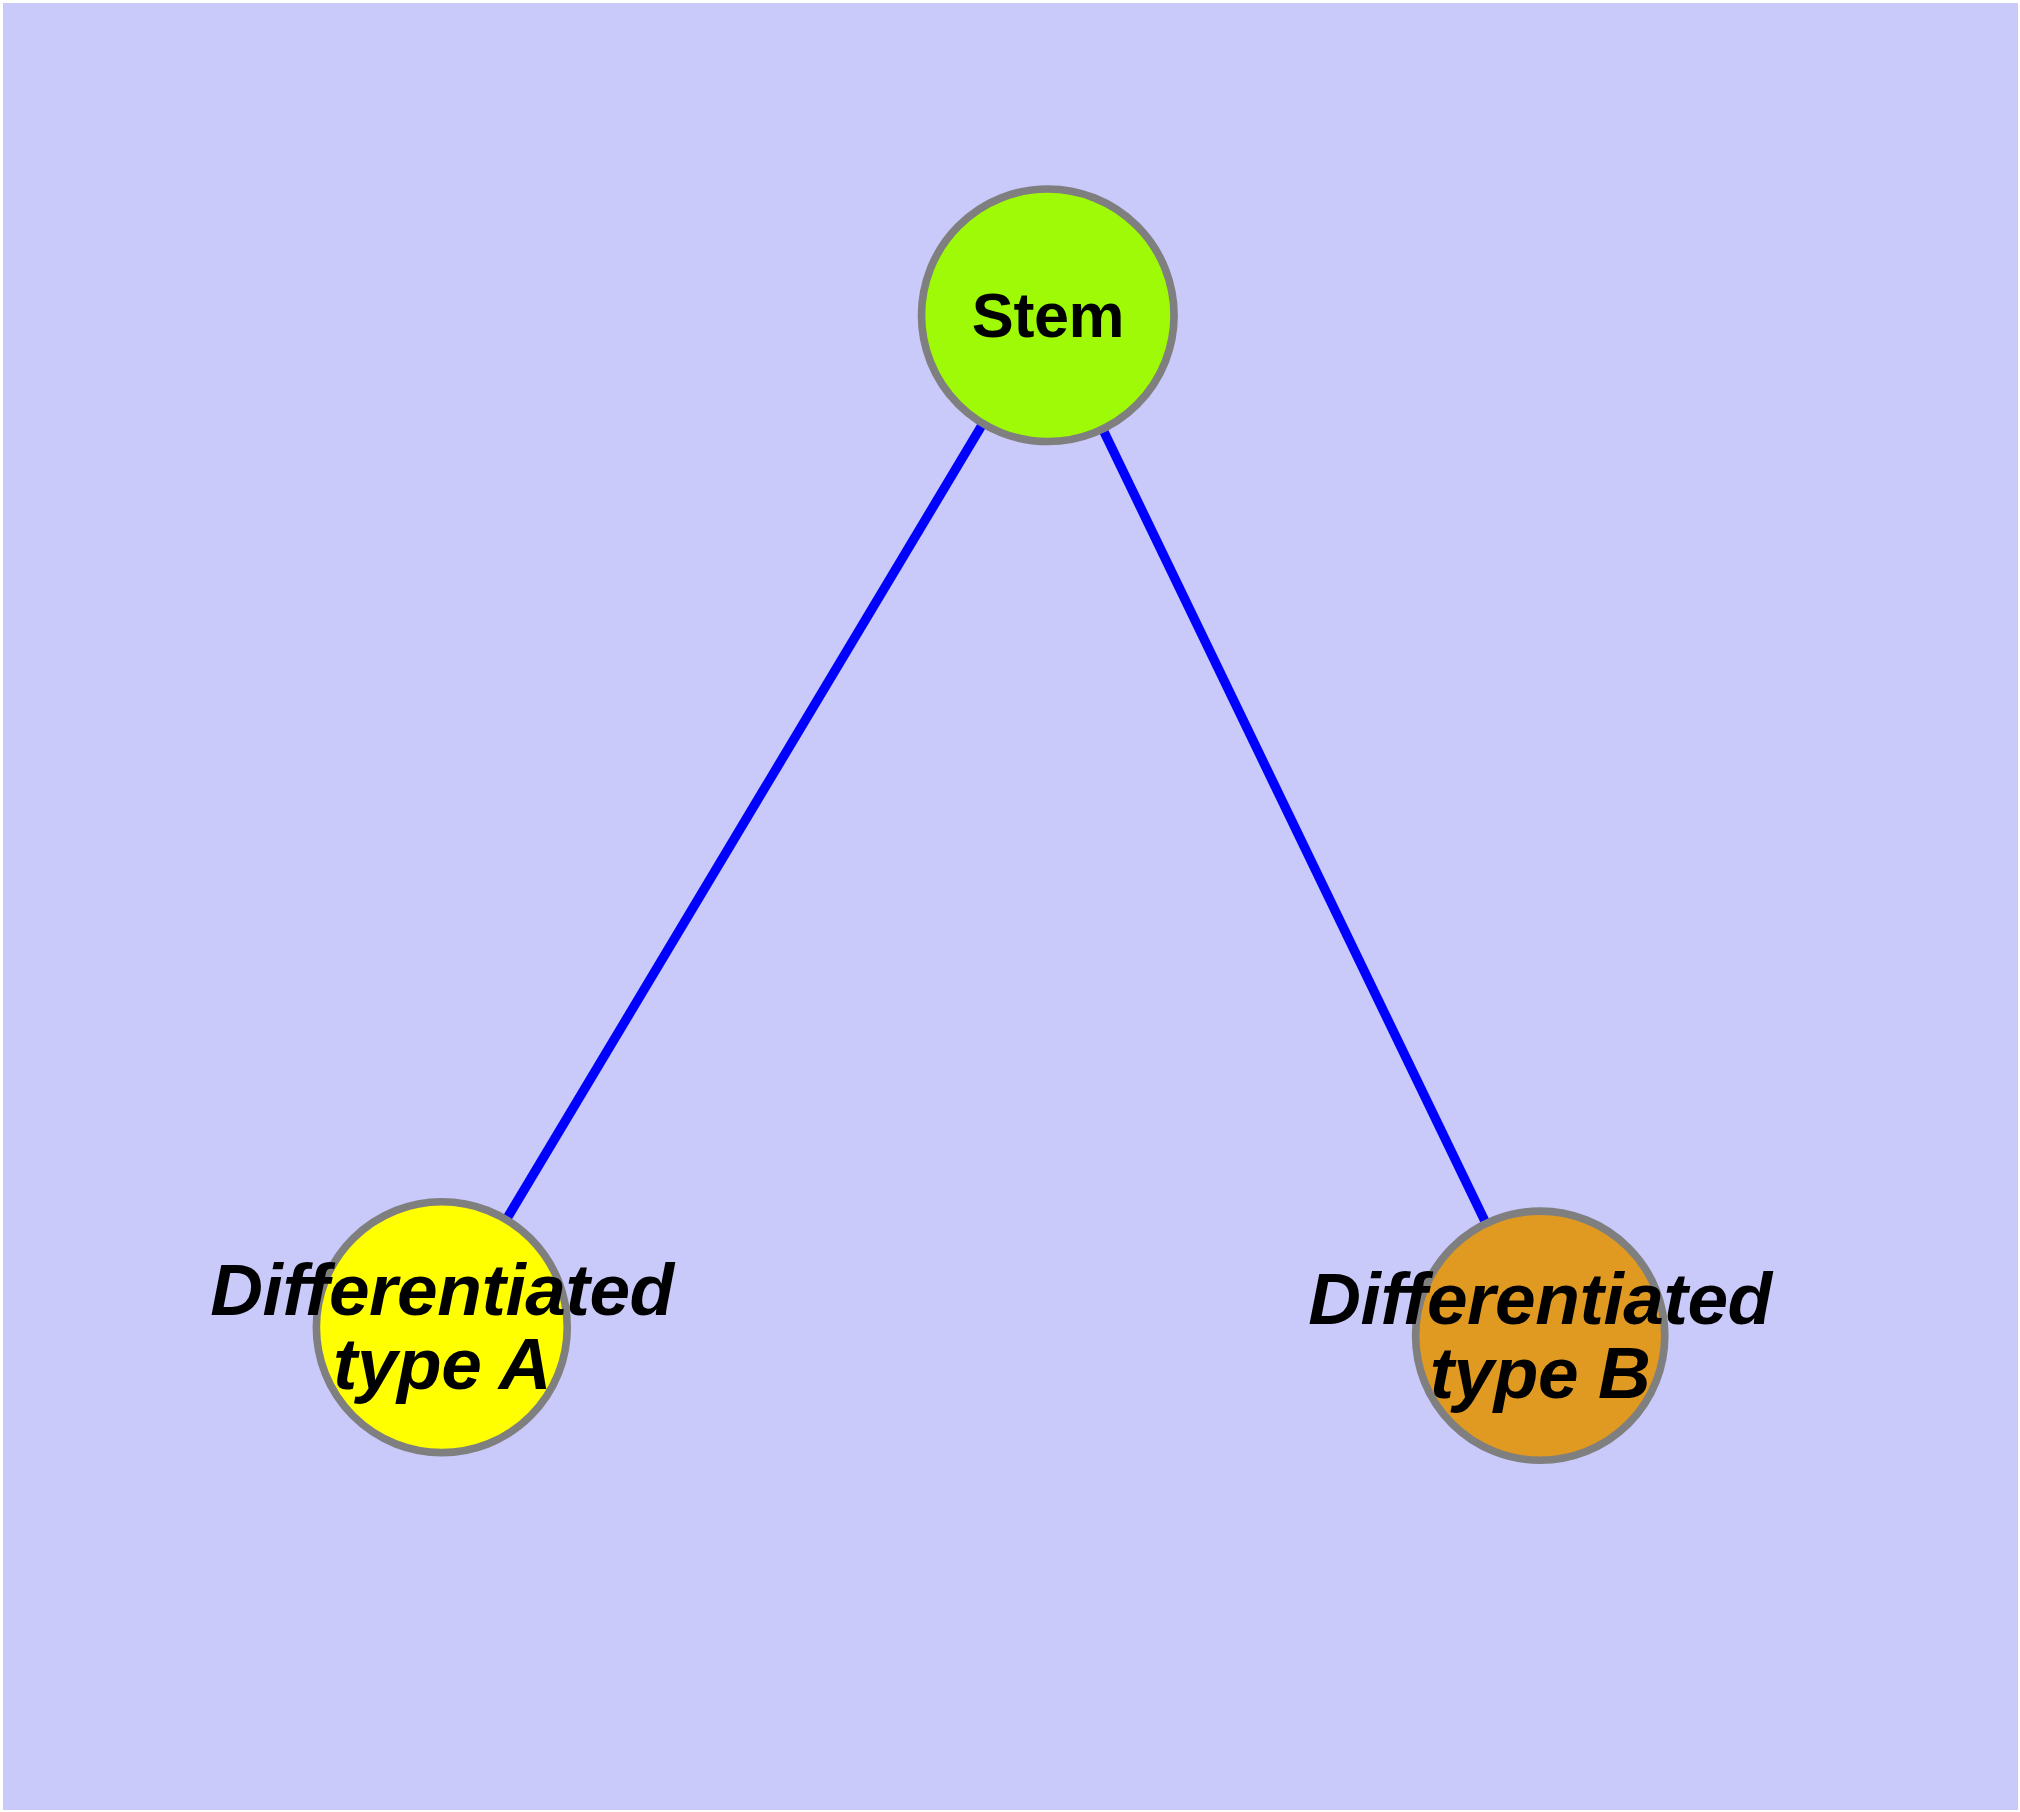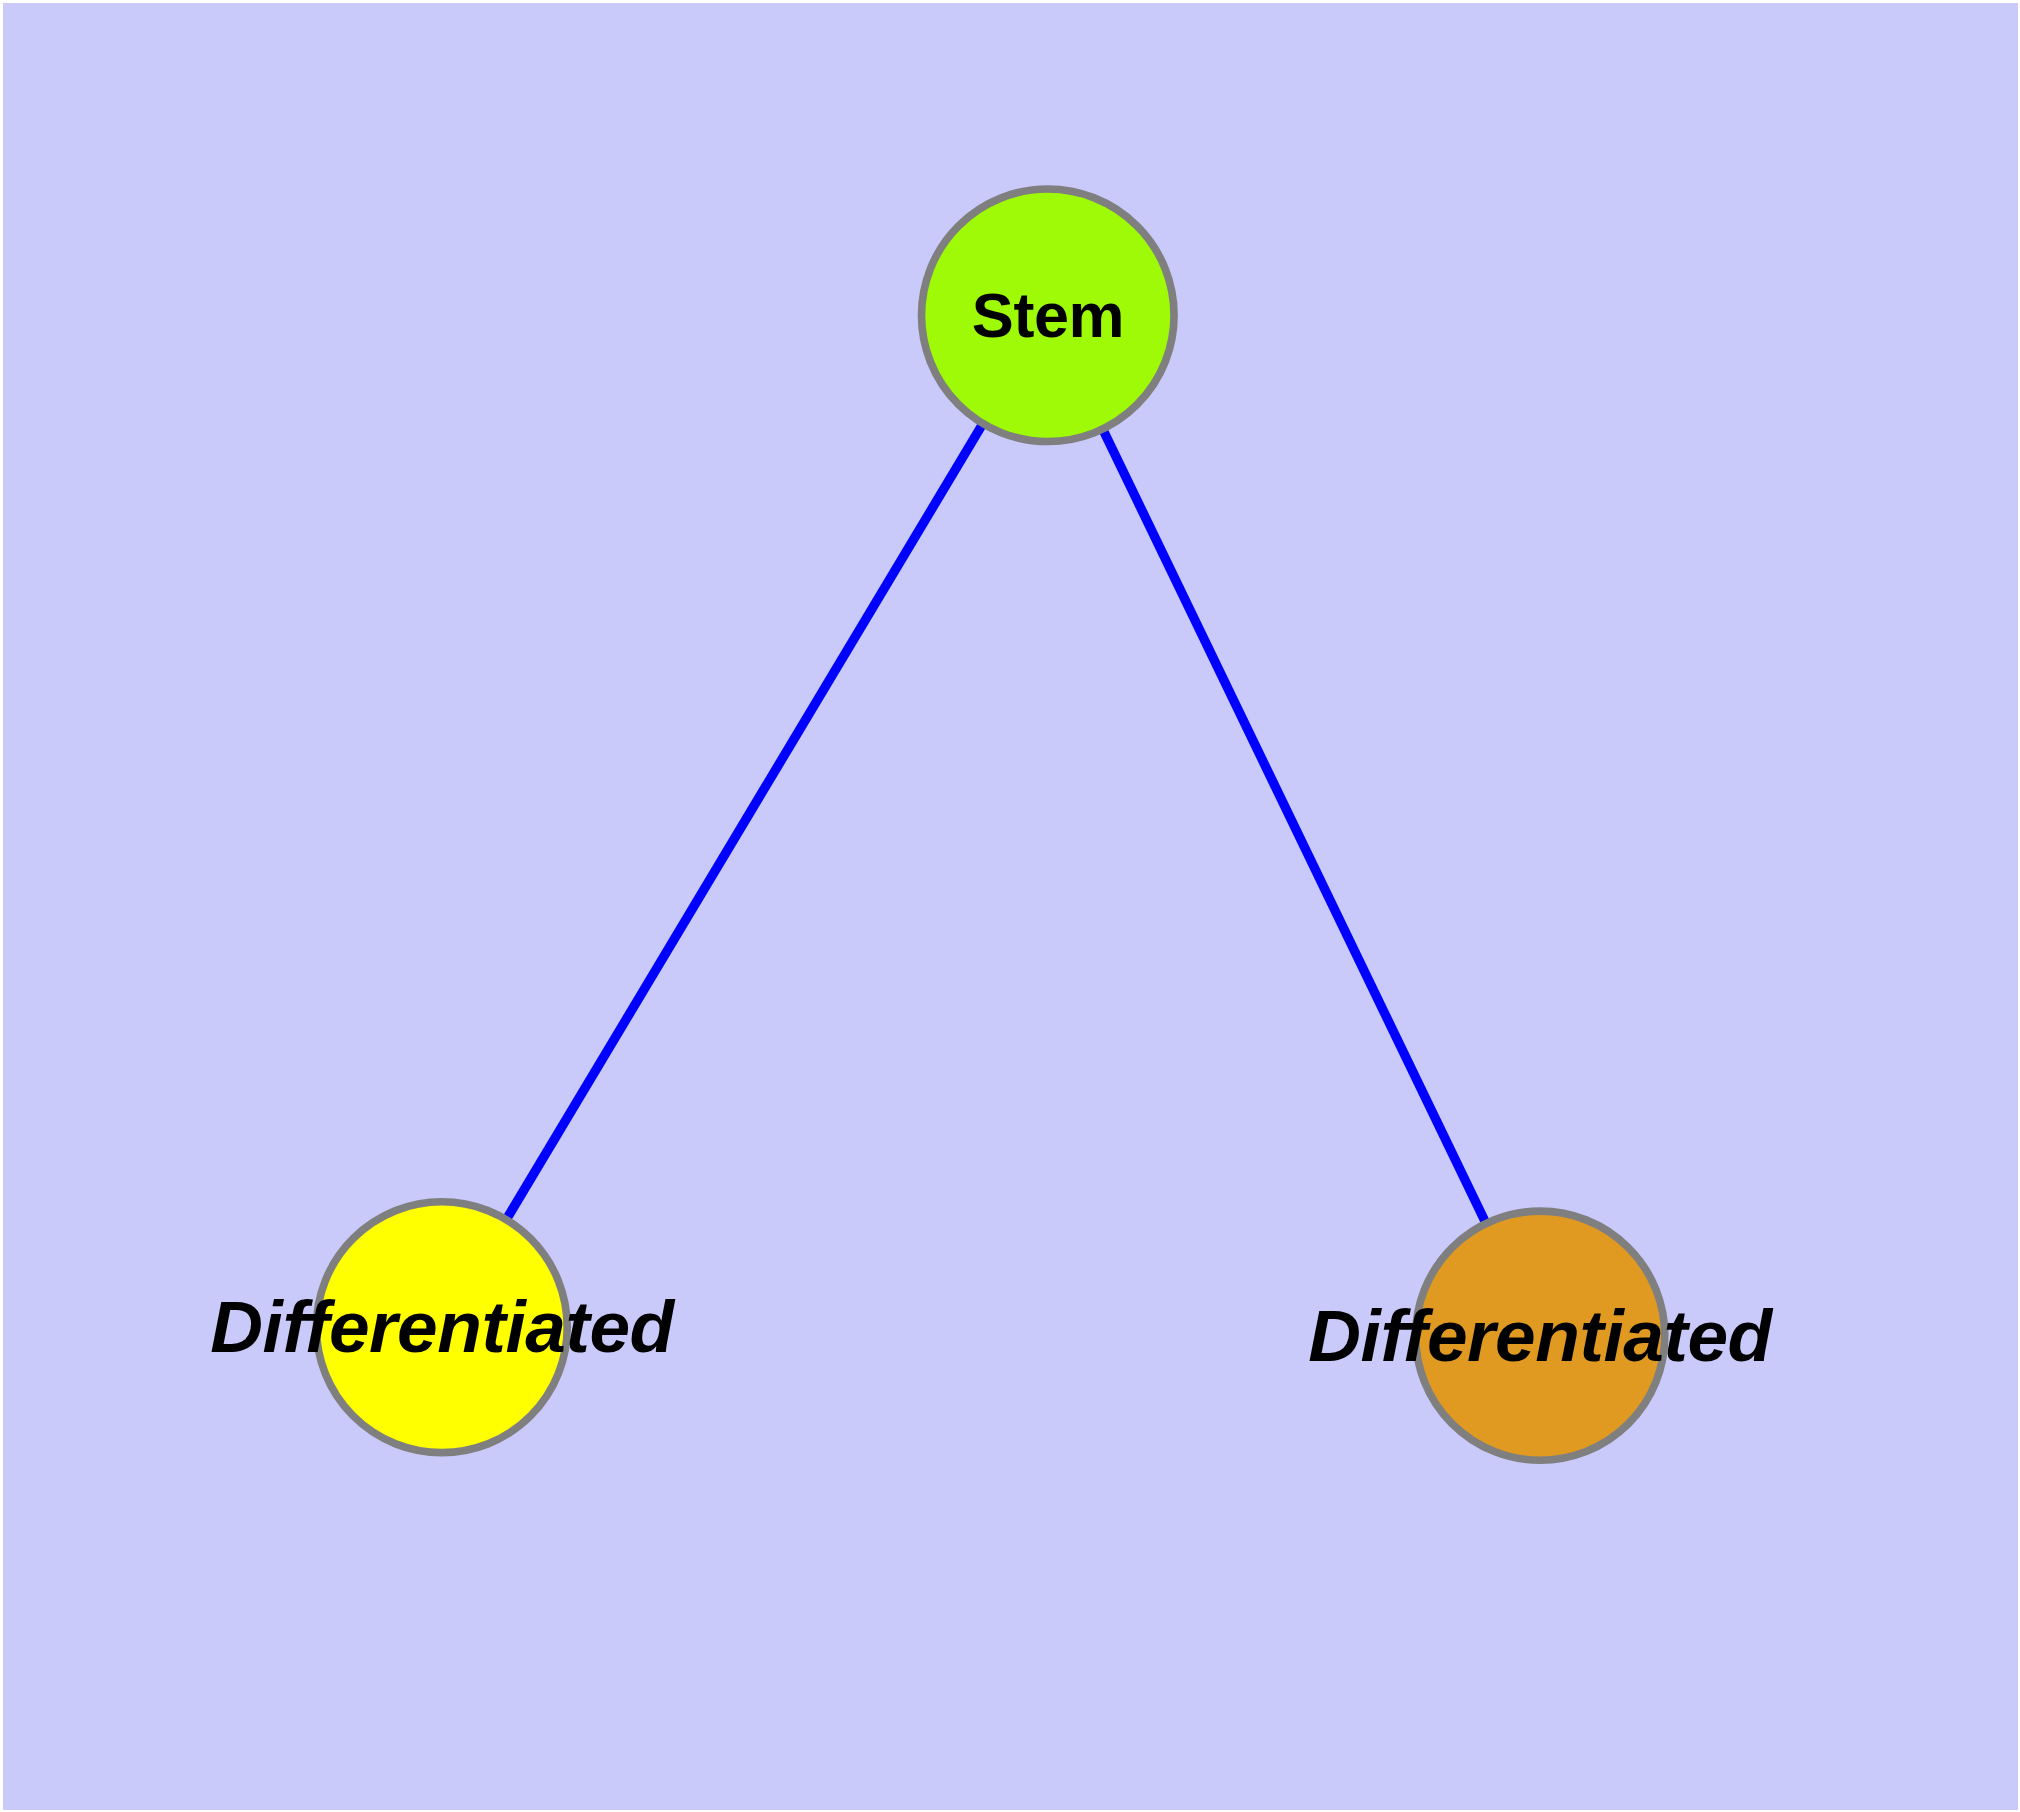--- a/index.html
+++ b/index.html
@@ -58,17 +58,17 @@
       </g>
     <g id="nodes-layer">
         <circle cx="1236" cy="372" r="149" fill="#9efa06" stroke="#7f7f7f" stroke-width="9"></circle>
         <circle cx="521" cy="1566" r="148" fill="#ffff00" stroke="#7f7f7f" stroke-width="9"></circle>
         <circle cx="1817" cy="1576" r="147" fill="#e09a22" stroke="#7f7f7f" stroke-width="9"></circle>
       </g>
   </svg>
 
   <div id="labels-layer">
       <div class="node-label label-stem" style="left: 1048px; top: 315px; font-size: 63px;"><span>Stem</span></div>
-      <div class="node-label label-leaf" style="left: 442px; top: 1327px; font-size: 73px;"><span>Differentiated</span><br></div>
-      <div class="node-label label-leaf" style="left: 1540px; top: 1336px; font-size: 73px;"><span>Differentiated</span><br></div>
+      <div class="node-label label-leaf" style="left: 442px; top: 1327px; font-size: 73px;"><span>Differentiated</span><br><span>type A</span></div>
+      <div class="node-label label-leaf" style="left: 1540px; top: 1336px; font-size: 73px;"><span>Differentiated</span><br><span>type B</span></div>
     </div>
 </div>
 
 
 </body></html>

